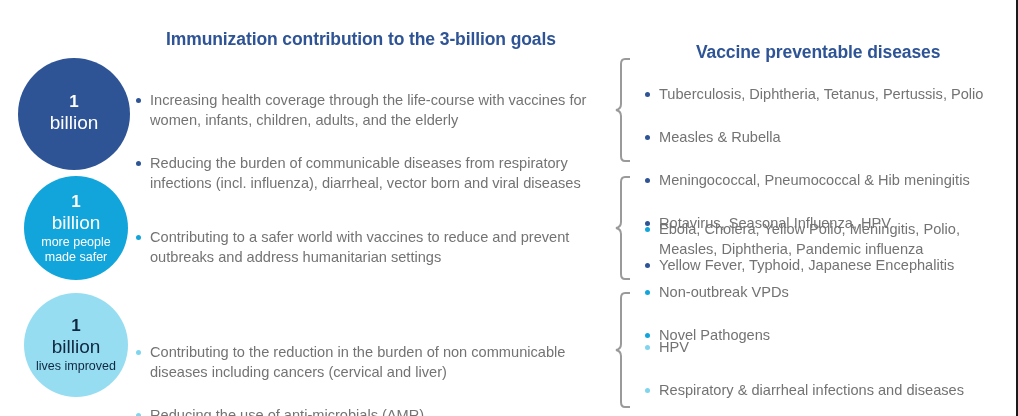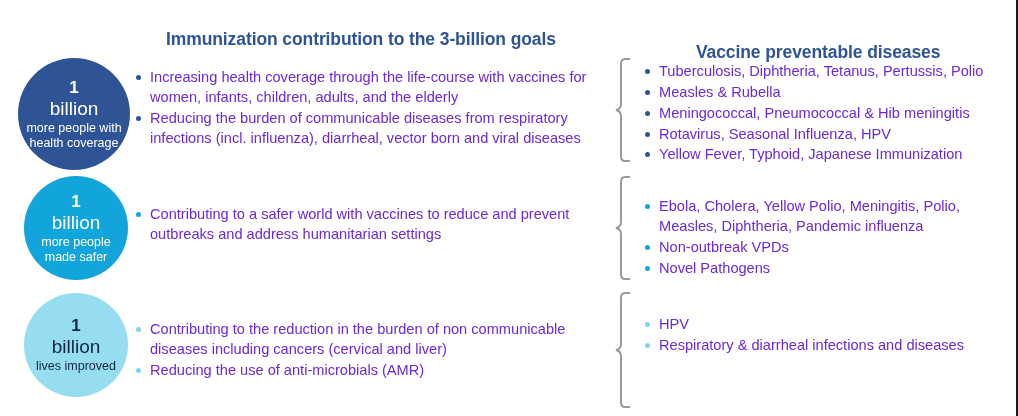--- a/index.html
+++ b/index.html
@@ -83,24 +83,25 @@
   
   .bullet-list {
     position: absolute;
     margin: 0;
     padding: 0;
     list-style: none;
   }
   .bullet-list li {
     position: relative;
     padding-left: 14px;
-    color: #6d28d9;
+    color: #737373;
     font-size: 14.6px;
     line-height: 1.36;
     margin-bottom: 1px;
+    margin-top: 23px;
   }
   .bullet-list li::before {
     content: "";
     position: absolute;
     left: 0;
     top: 7px;
     width: 5px;
     height: 5px;
     border-radius: 50%;
     background: currentColor;
@@ -131,40 +132,39 @@
 <body>
 
 <div id="infographic">
 
   <div class="col-header" id="header-goals">Immunization contribution to the 3-billion goals</div>
   <div class="col-header" id="header-diseases">Vaccine preventable diseases</div>
 
   <div class="tier-circle" id="circle-health">
     <div class="circle-one">1</div>
     <div class="circle-billion">billion</div>
-    <div class="circle-sub">more people with health coverage</div>
   </div>
 
   <ul class="bullet-list bul-dark" id="goals-1">
     <li>Increasing health coverage through the life-course with vaccines for women, infants, children, adults, and the elderly</li>
     <li>Reducing the burden of communicable diseases from respiratory infections (incl. influenza), diarrheal, vector born and viral diseases</li>
   </ul>
 
   <div class="brace" id="brace-1">
     <svg width="18" height="104" viewBox="0 0 18 104" aria-hidden="true">
       <path d="M16 1 H11 Q7 1 7 6 V46 Q7 51 2 52 Q7 53 7 58 V98 Q7 103 11 103 H16" fill="none" stroke="#9A9A9A" stroke-width="2"></path>
     </svg>
   </div>
 
   <ul class="bullet-list bul-dark" id="diseases-1">
     <li>Tuberculosis, Diphtheria, Tetanus, Pertussis, Polio</li>
     <li>Measles &amp; Rubella</li>
     <li>Meningococcal, Pneumococcal &amp; Hib meningitis</li>
     <li>Rotavirus, Seasonal Influenza, HPV</li>
-    <li>Yellow Fever, Typhoid, Japanese Immunization</li>
+    <li>Yellow Fever, Typhoid, Japanese Encephalitis</li>
   </ul>
 
   <div class="tier-circle" id="circle-safer">
     <div class="circle-one">1</div>
     <div class="circle-billion">billion</div>
     <div class="circle-sub">more people made safer</div>
   </div>
 
   <ul class="bullet-list bul-mid" id="goals-2">
     <li>Contributing to a safer world with vaccines to reduce and prevent outbreaks and address humanitarian settings</li>

